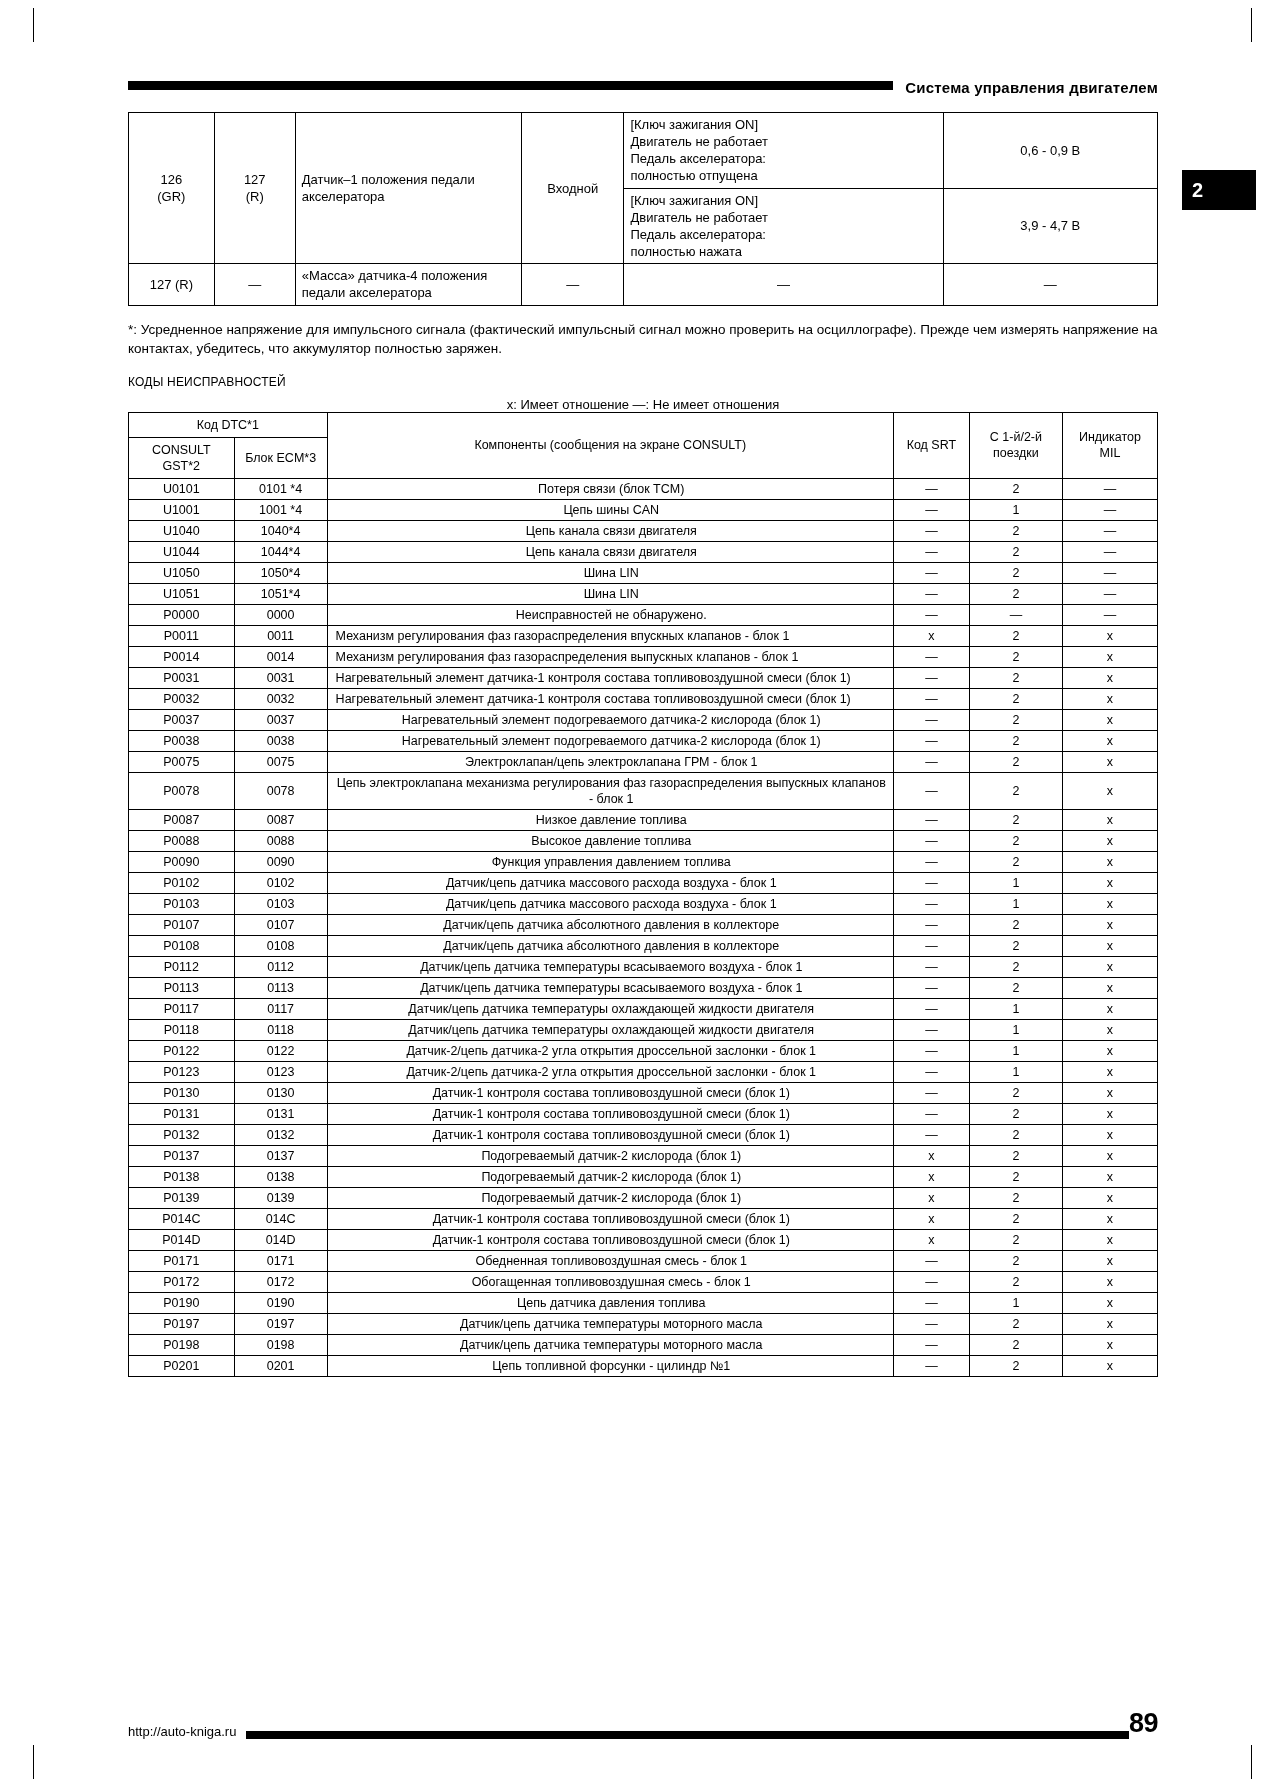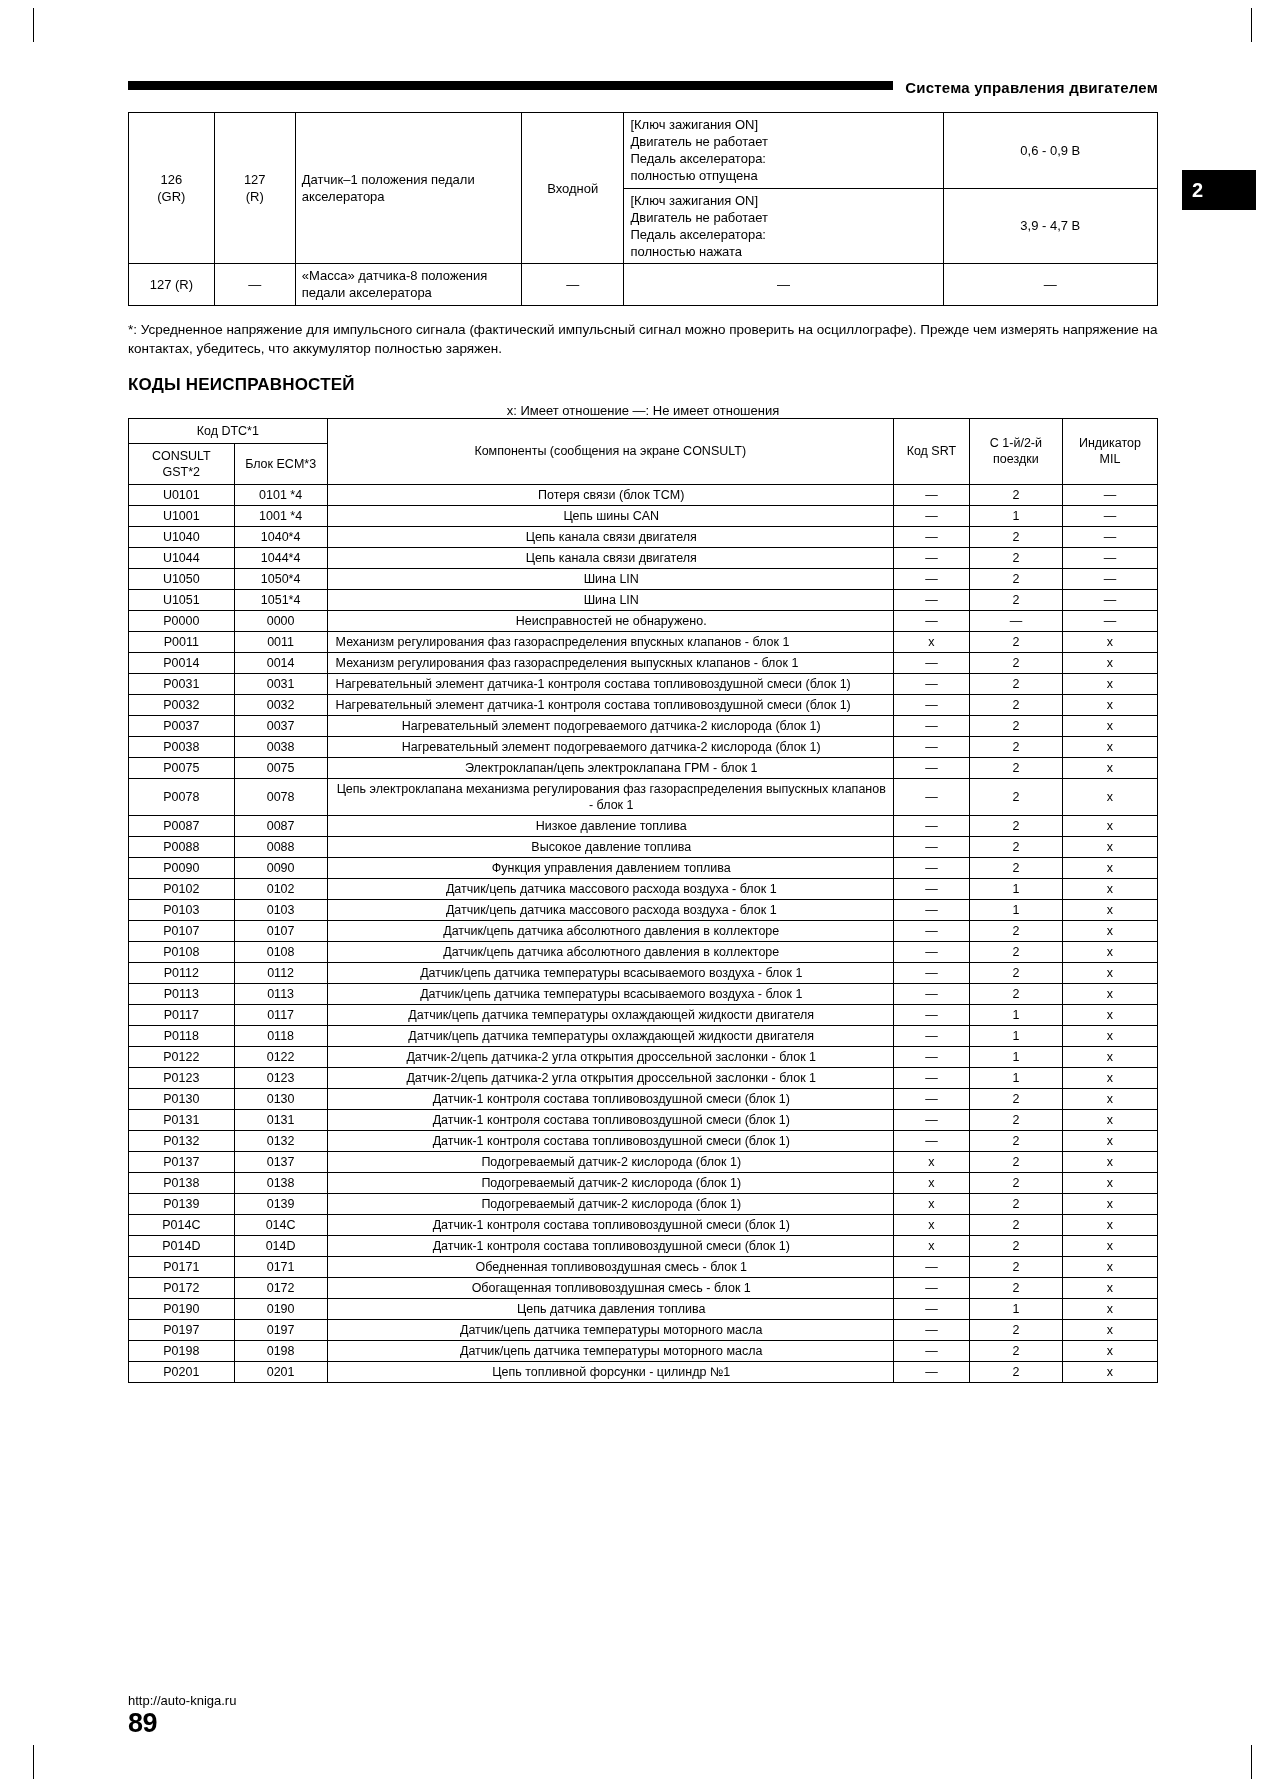--- a/index.html
+++ b/index.html
@@ -101,22 +101,22 @@
 
   
   .note {
     font-size: 13.5px;
     line-height: 1.45;
     margin-top: 14px;
   }
 
   
   .section-title {
-    font-size: 17px;
-    font-weight: bold;
+    font-size: 12px;
+    font-weight: normal;
     margin-top: 16px;
     letter-spacing: 0.2px;
   }
 
   .legend {
     font-size: 13px;
     text-align: center;
     margin-top: 8px;
     margin-bottom: 0;
   }
@@ -137,22 +137,21 @@
   .dtc-table td.just { text-align: justify; text-align-last: left; padding-left: 8px; padding-right: 10px;}
   .dtc-table td.sym { text-align: center; }
 
   
   .footer {
     position: absolute;
     left: 128px;
     bottom: 48px;
     width: 1030px;
     display: flex;
-    align-items: flex-start;
-    flex-direction: column;
+    align-items: flex-end;
   }
   .footer .url {
     font-size: 13px;
     white-space: nowrap;
     margin-right: 10px;
   }
   .footer .bar {
     flex: 1;
     height: 8px;
     background: #000;
@@ -209,21 +208,21 @@
         <tr>
           <td class="c-left" style="white-space:pre-line;">[Ключ зажигания ON]
 Двигатель не работает
 Педаль акселератора:
 полностью нажата</td>
           <td class="c-center">3,9 - 4,7 В</td>
         </tr>
         <tr>
           <td class="c-center">127 (R)</td>
           <td class="c-center">—</td>
-          <td class="c-left">«Масса» датчика-8 положения педали акселератора</td>
+          <td class="c-left">«Масса» датчика-4 положения педали акселератора</td>
           <td class="c-center">—</td>
           <td class="c-center">—</td>
           <td class="c-center">—</td>
         </tr>
       </tbody>
     </table>
 
     <div class="note">*: Усредненное напряжение для импульсного сигнала (фактический импульсный сигнал можно проверить на осциллографе). Прежде чем измерять напряжение на контактах, убедитесь, что аккумулятор полностью заряжен.</div>
 
     <div class="section-title">КОДЫ НЕИСПРАВНОСТЕЙ</div>

